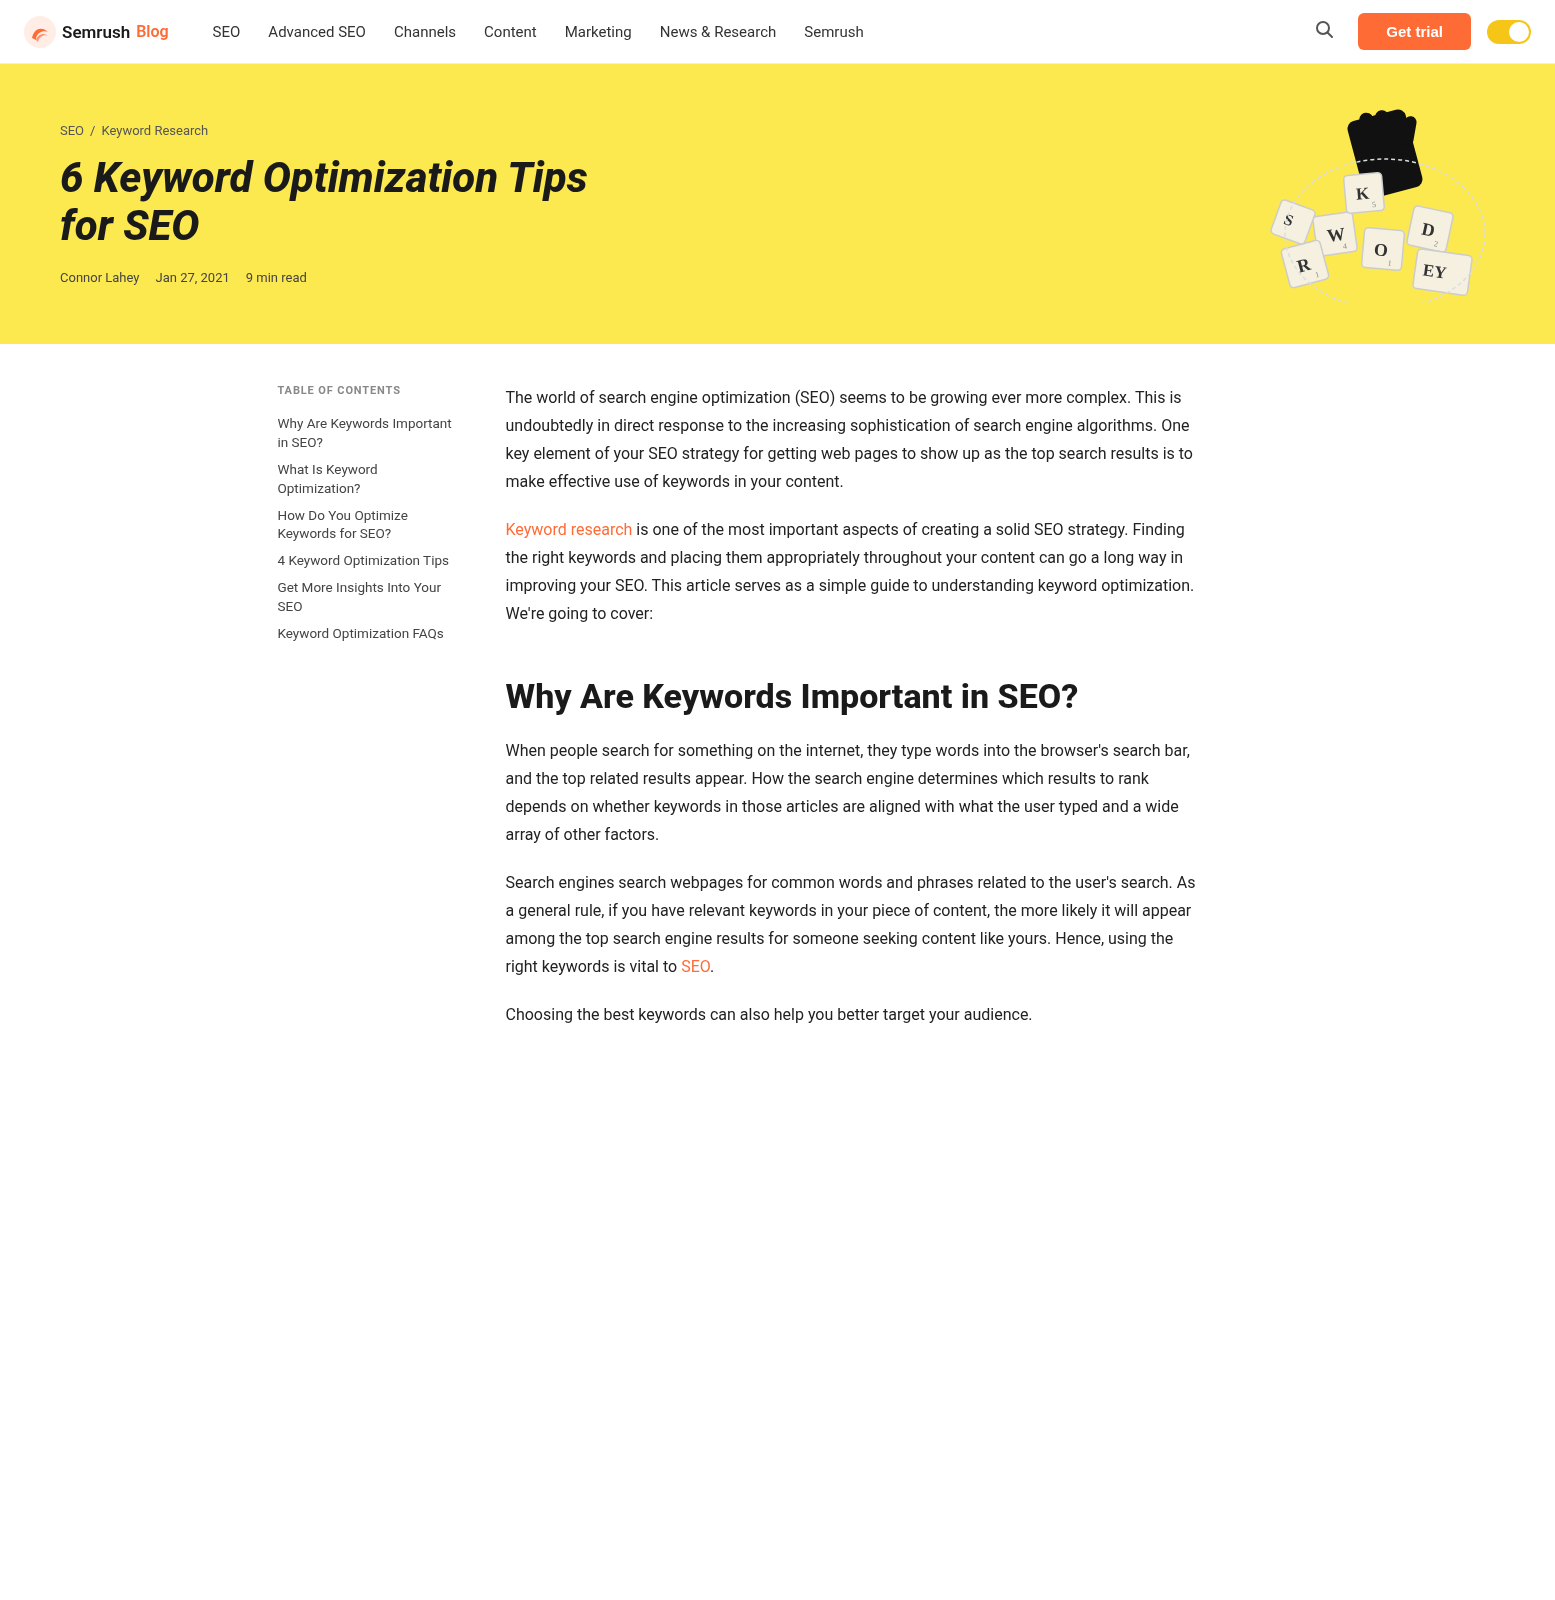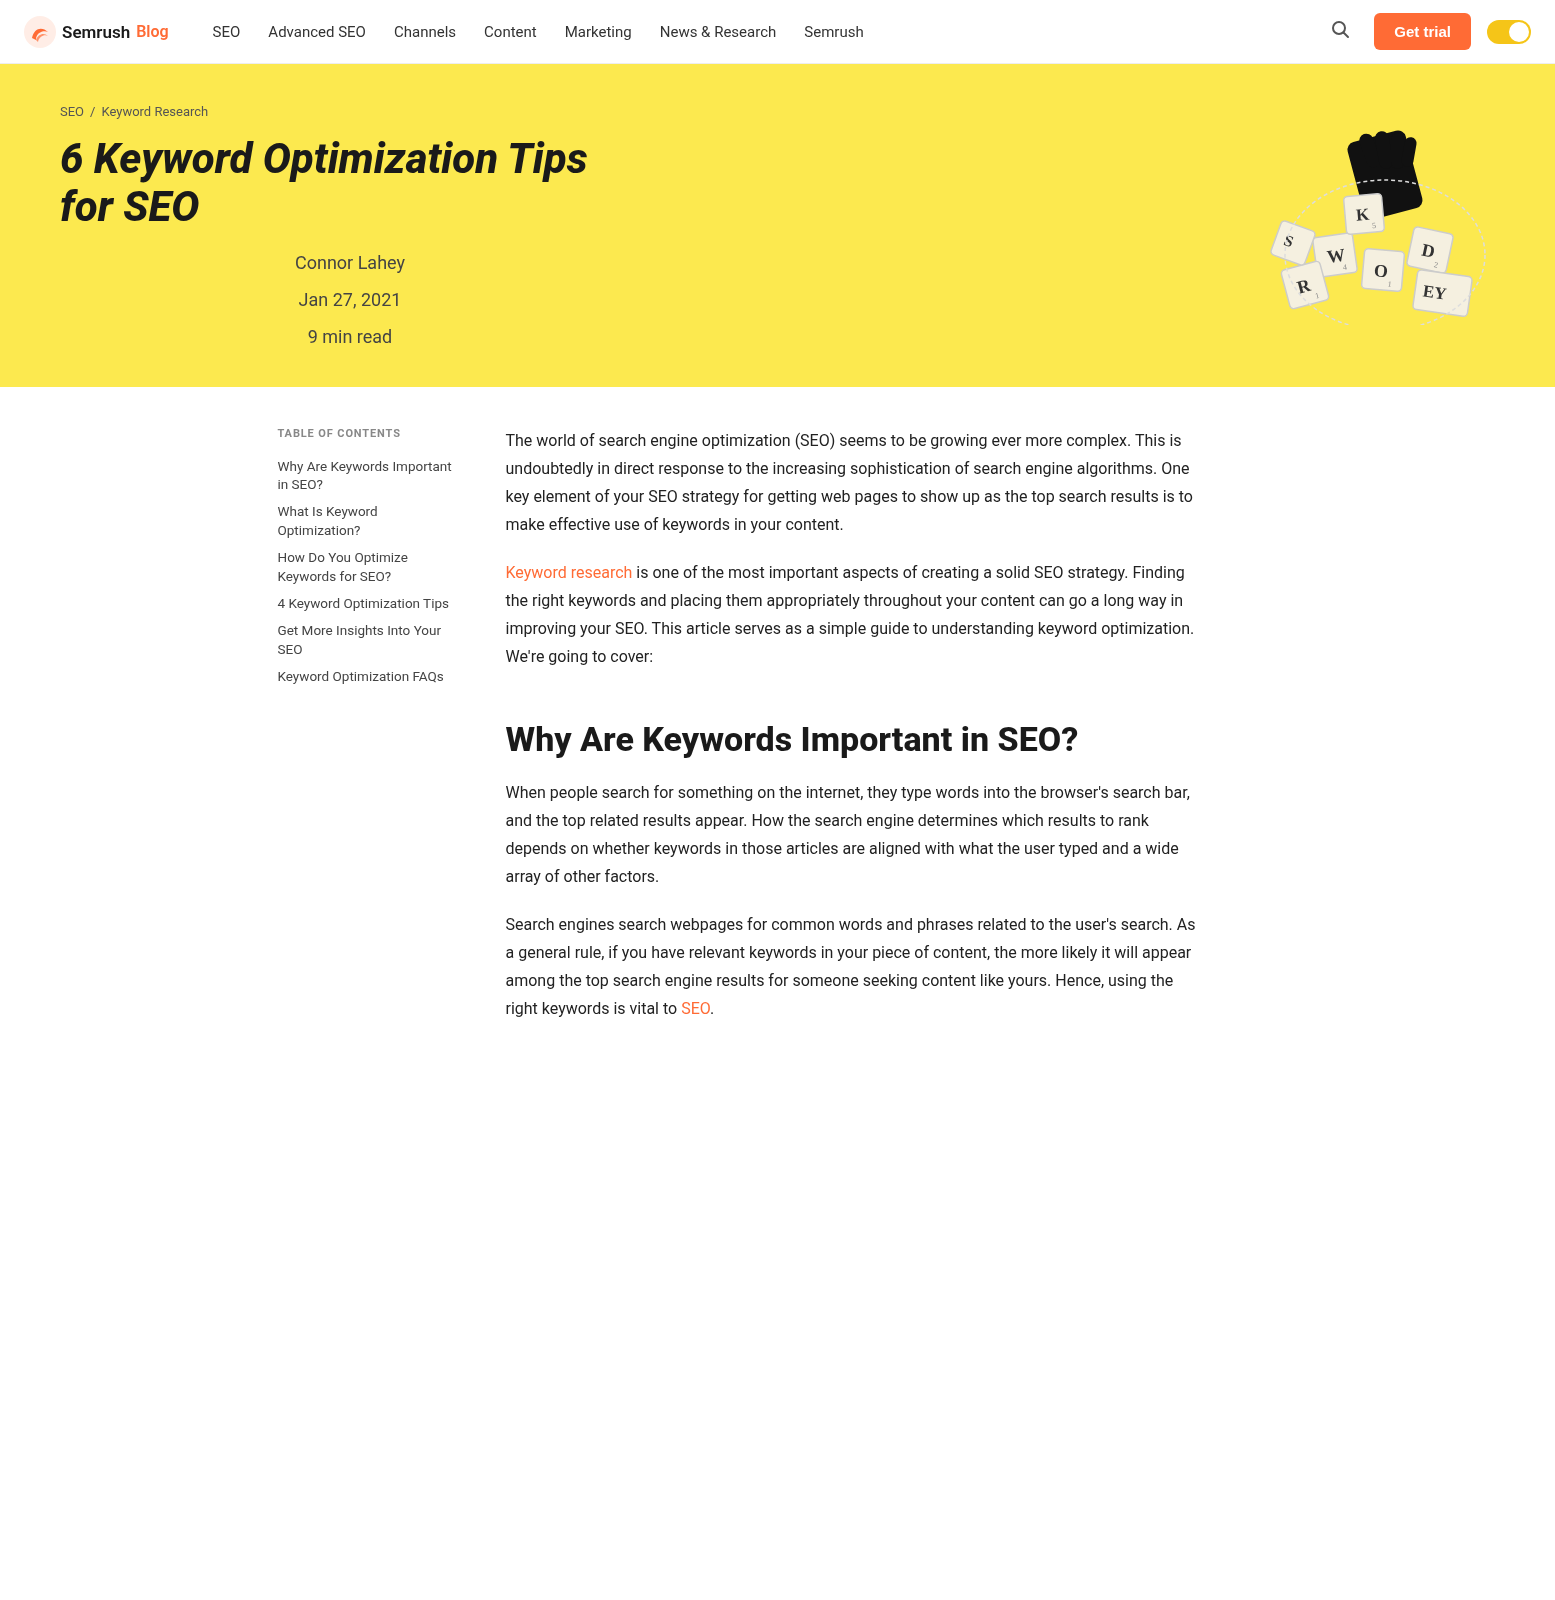--- a/index.html
+++ b/index.html
@@ -62,21 +62,21 @@
       cursor: pointer;
       font-size: 18px;
       color: #555;
       padding: 4px 8px;
     }
     .get-trial-btn {
       background: #ff6b35;
       color: #fff;
       border: none;
       border-radius: 6px;
-      padding: 10px 20px;
+      padding: 10px 28px;
       font-size: 15px;
       font-weight: 600;
       cursor: pointer;
     }
     .toggle-switch {
       width: 44px;
       height: 24px;
       background: #f5c518;
       border-radius: 12px;
       position: relative;
@@ -116,23 +116,22 @@
       font-weight: 800;
       line-height: 1.15;
       color: #1a1a1a;
       margin-bottom: 20px;
       font-style: italic;
     }
     .hero-meta {
       display: flex;
       align-items: center;
       gap: 16px;
-      font-size: 18px;
+      font-size: 13px;
       color: #444;
-      flex-direction: column;
     }
     .hero-image {
       width: 240px;
       height: 200px;
       flex-shrink: 0;
     }
 
     
     .scrabble-svg { width: 100%; height: 100%; }
 
@@ -322,15 +321,16 @@
 
     <h2>Why Are Keywords Important in SEO?</h2>
 
     <p>When people search for something on the internet, they type words into the browser's search bar, and the top related results appear. How the search engine determines which results to rank depends on whether keywords in those articles are aligned with what the user typed and a wide array of other factors.</p>
 
     <p>
       <span>Search engines search webpages for common words and phrases related to the user's search. As a general rule, if you have relevant keywords in your piece of content, the more likely it will appear among the top search engine results for someone seeking content like yours. Hence, using the right keywords is vital to</span>
       <a class="link-orange" href="#">SEO</a><span>.</span>
     </p>
 
+    <p>Choosing the best keywords can also help you better target your audience.</p>
   </article>
 
 </div>
 
 </body></html>

